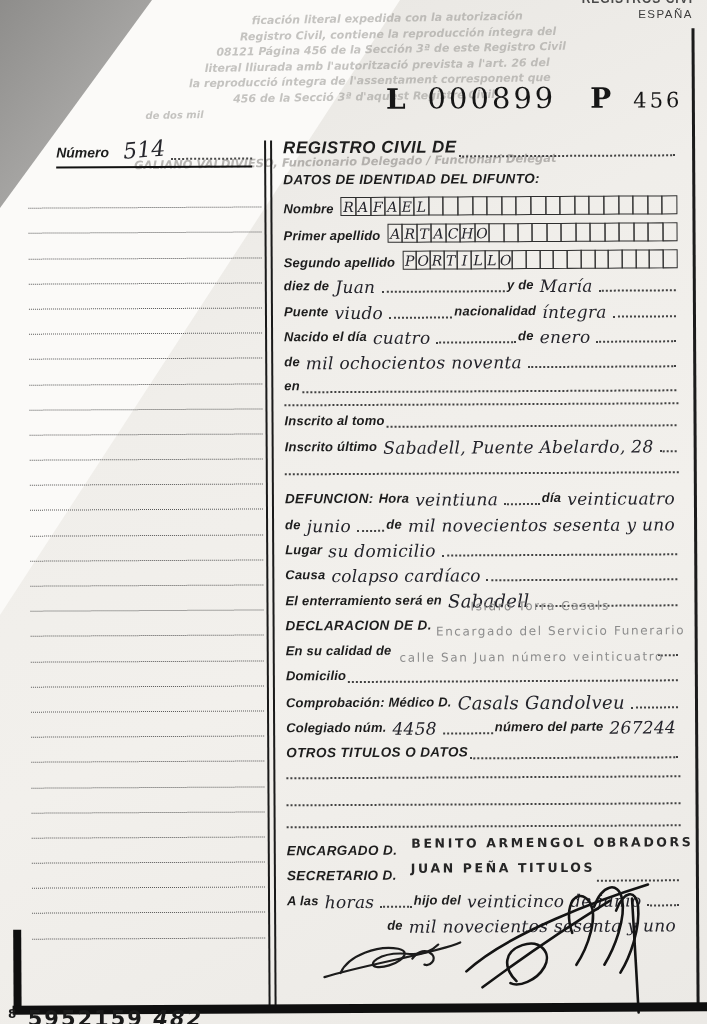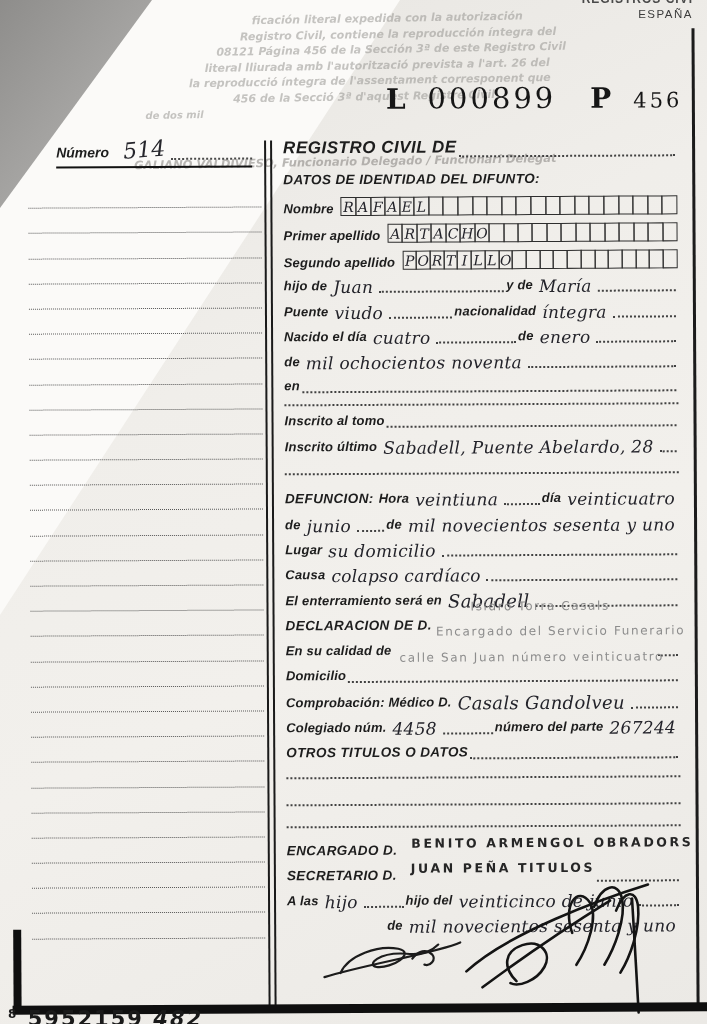--- a/index.html
+++ b/index.html
@@ -244,21 +244,21 @@
           <div class="cell"></div>
           <div class="cell"></div>
           <div class="cell"></div>
           <div class="cell"></div>
           <div class="cell"></div>
           <div class="cell"></div>
         </span>
     </div>
 
     <div class="row" style="top:277px">
-      <span class="lbl">hijo de</span>
+      <span class="lbl">diez de</span>
       <span class="hand">Juan</span>
       <span class="dot" style="flex:1.6"></span>
       <span class="lbl">y de</span>
       <span class="hand">María</span>
       <span class="dot"></span>
     </div>
 
     <div class="row" style="top:303px">
       <span class="lbl">Puente</span>
       <span class="hand">viudo</span>
@@ -396,21 +396,21 @@
     </div>
 
     <div class="row" style="top:867px">
       <span class="hdr">SECRETARIO D.</span>
       <span class="typed" style="position:relative;top:-6px">JUAN PEÑA TITULOS</span>
       <span class="dot"></span>
     </div>
 
     <div class="row" style="top:892px">
       <span class="lbl">A las</span>
-      <span class="hand">hijo</span>
+      <span class="hand">horas</span>
       <span class="dot"></span>
       <span class="lbl">hijo del</span>
       <span class="hand">veinticinco de junio</span>
       <span class="dot"></span>
     </div>
 
     <div class="row" style="top:917px;padding-left:100px;box-sizing:border-box">
       <span class="lbl">de</span>
       <span class="hand">mil novecientos sesenta y uno</span>
       <span class="dot"></span>

